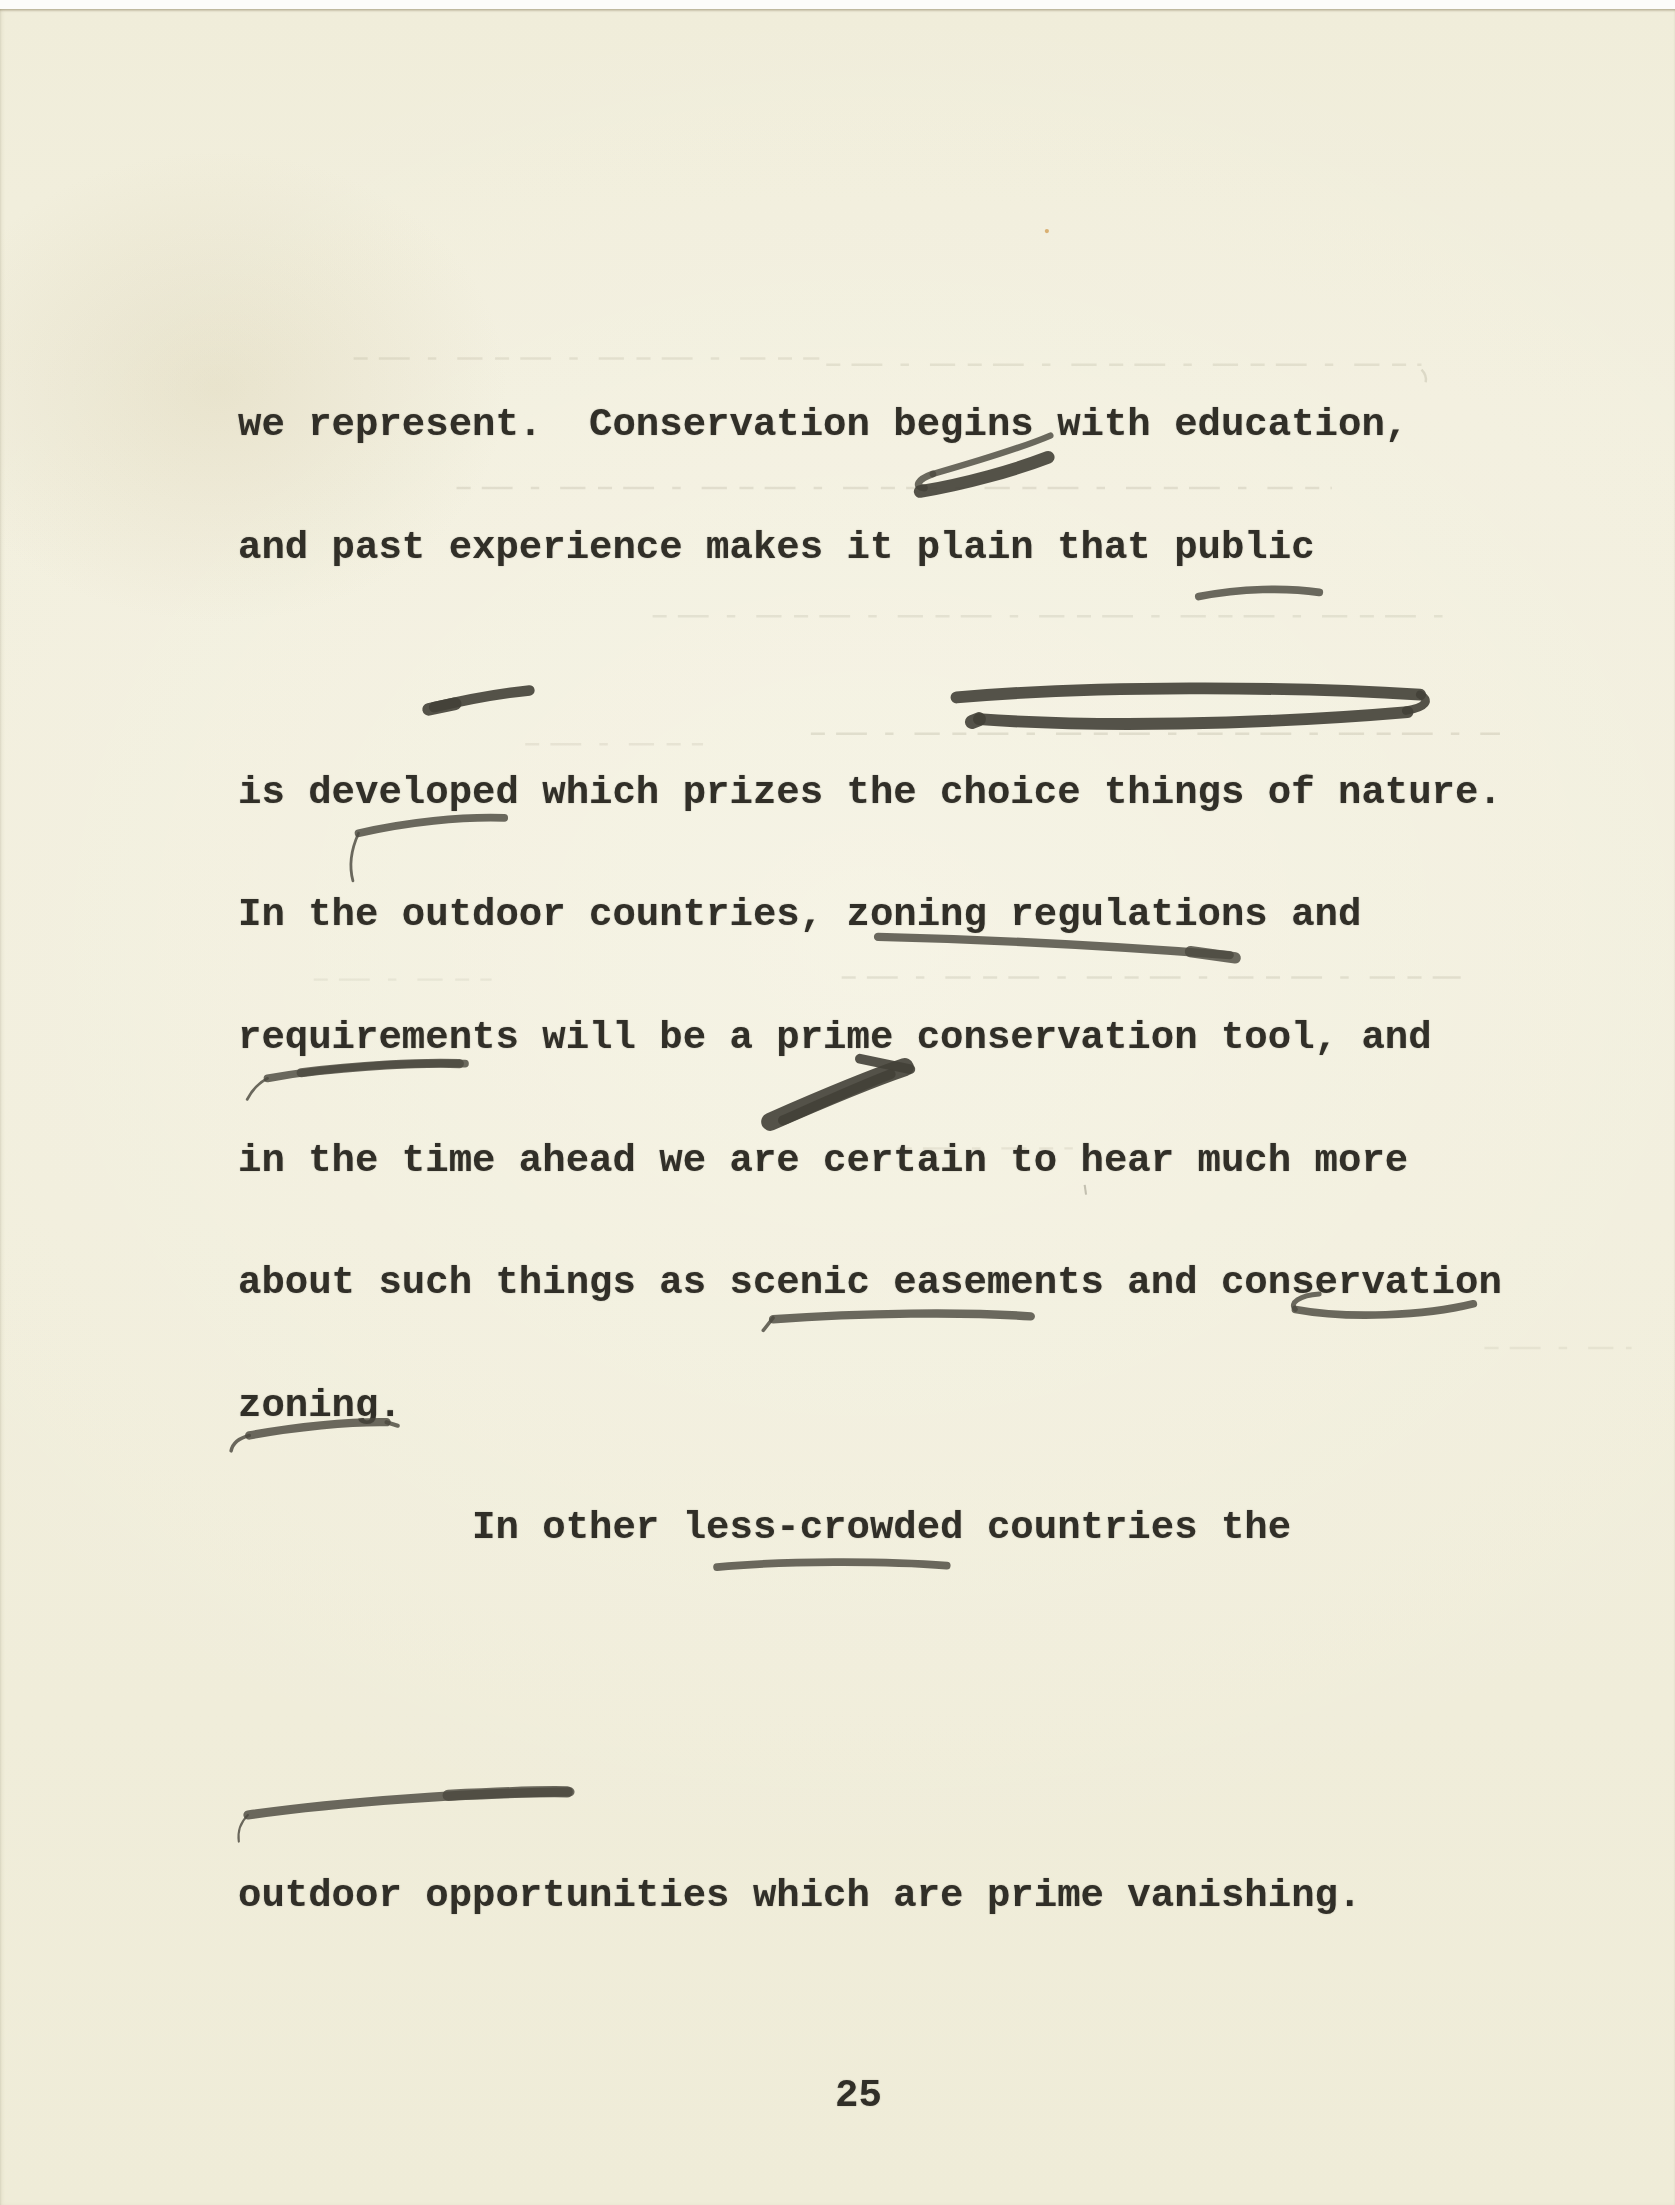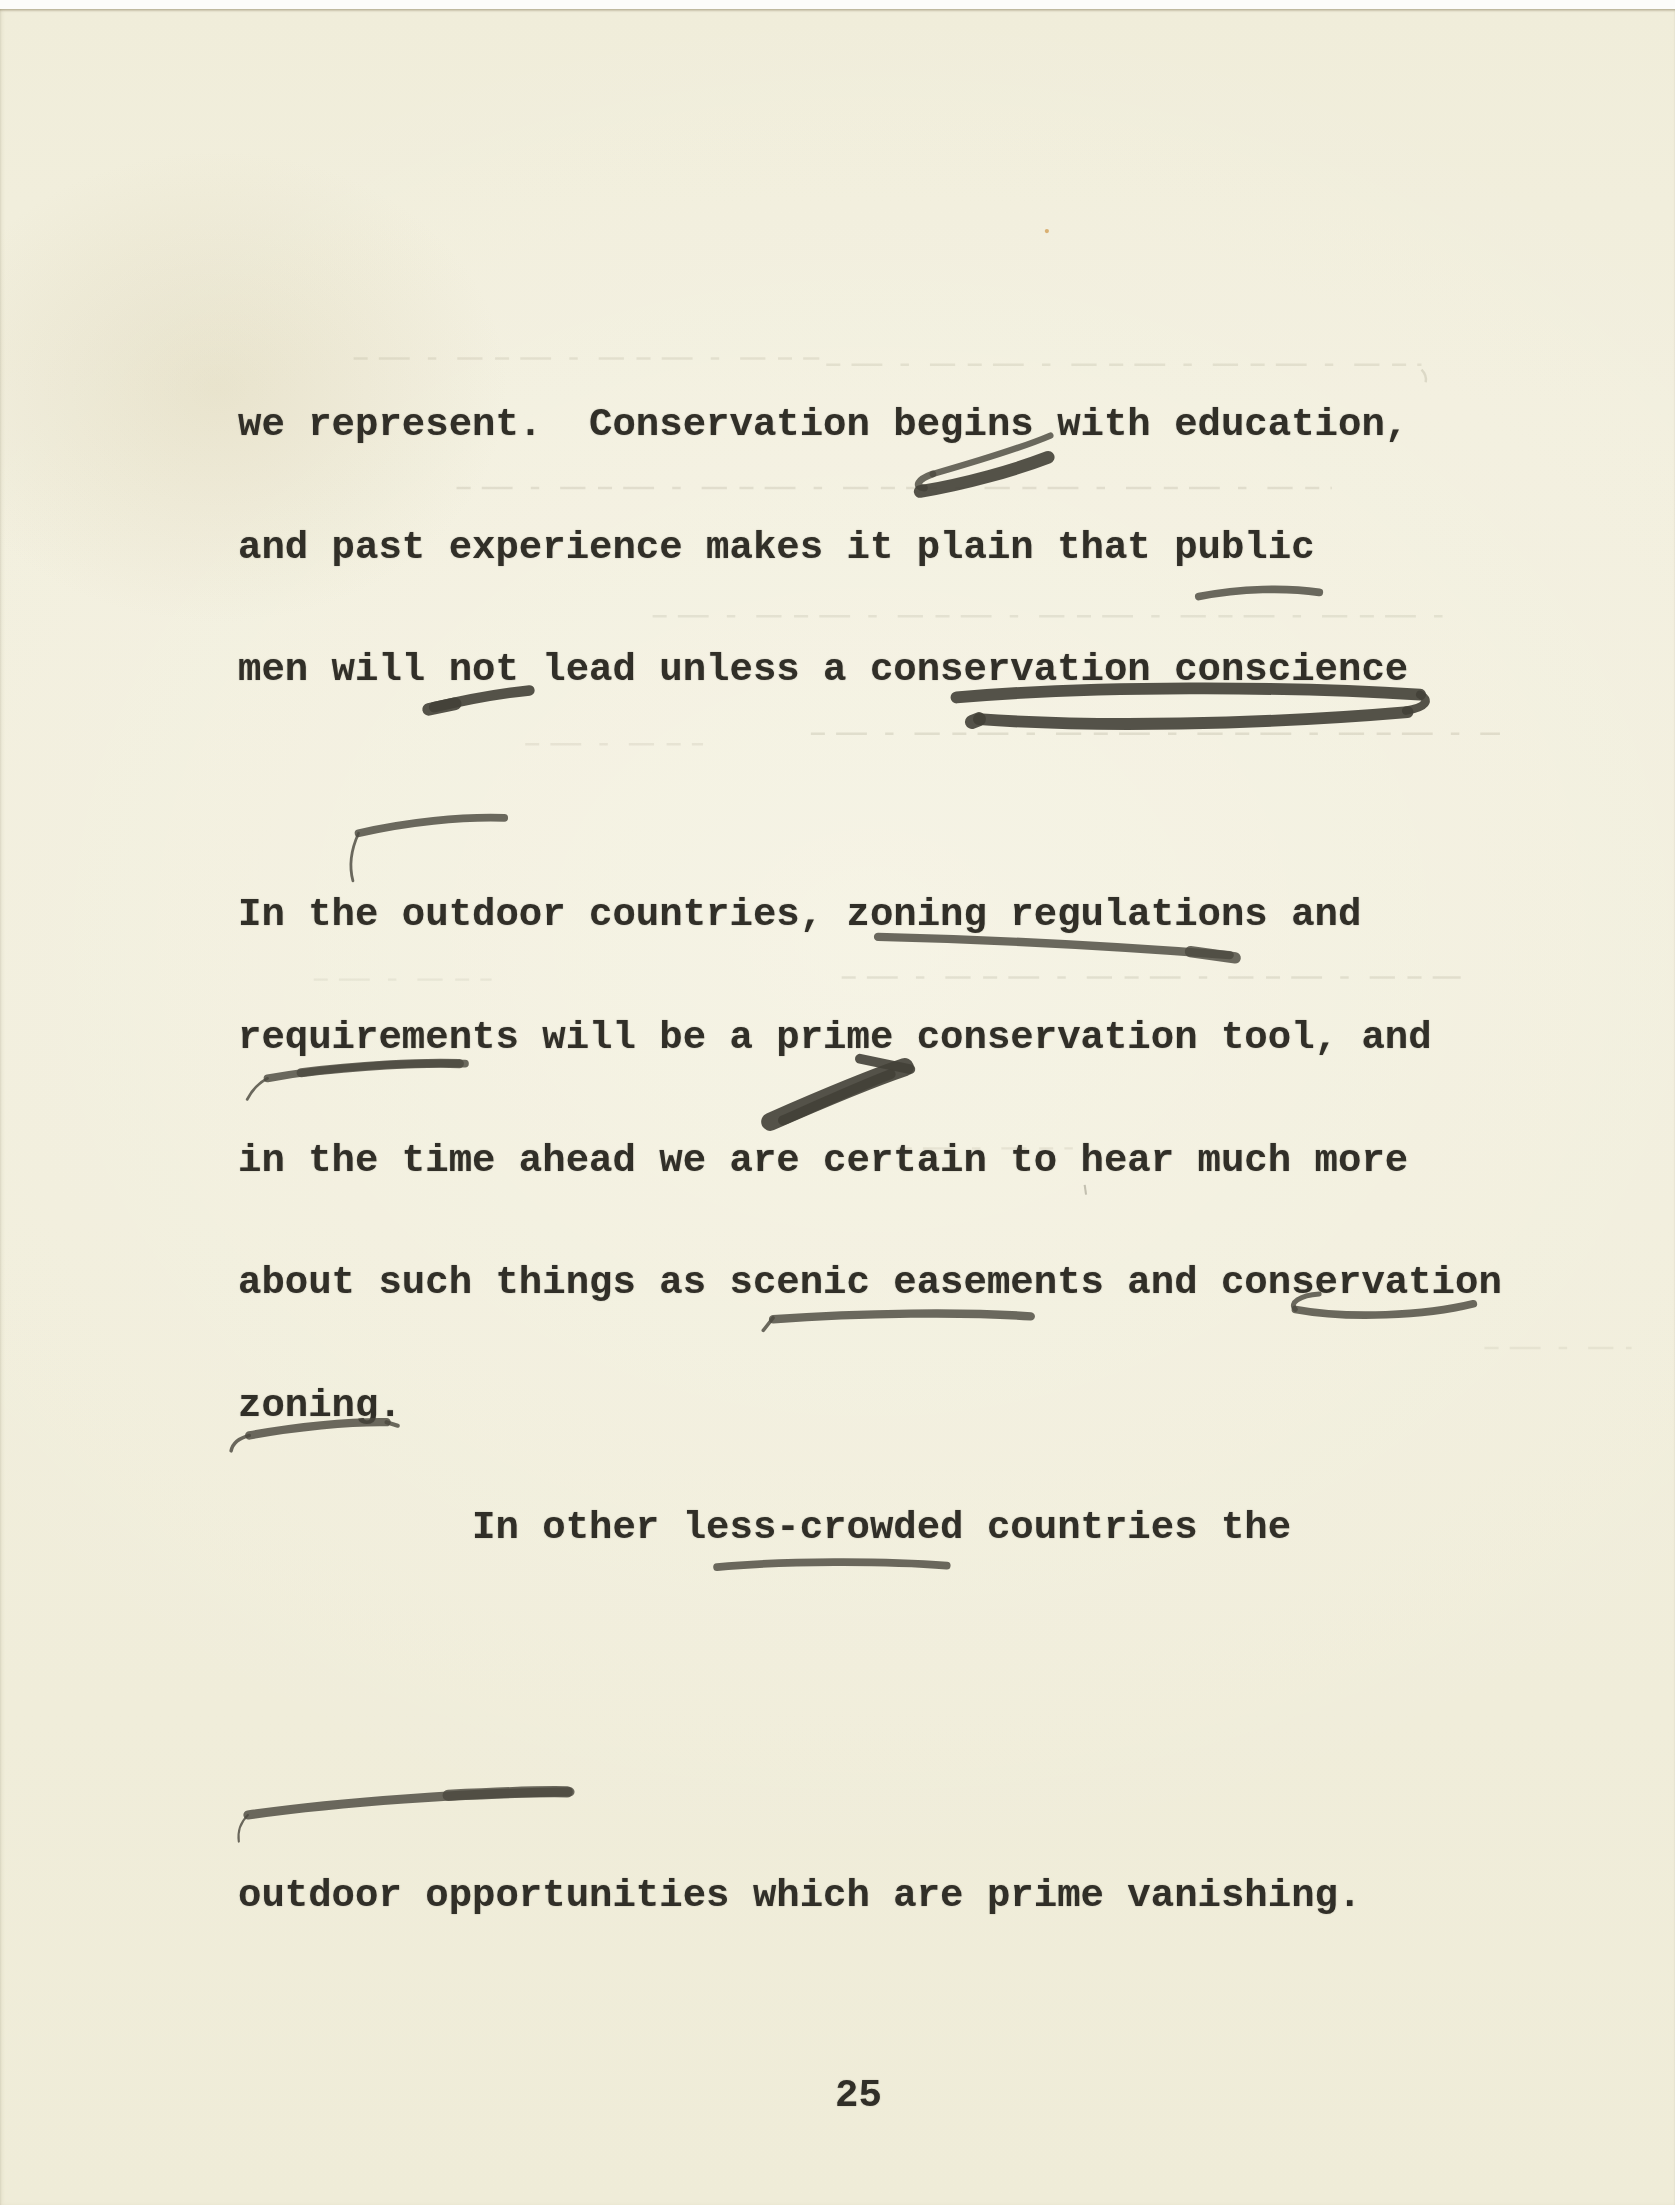--- a/index.html
+++ b/index.html
@@ -42,21 +42,21 @@
   .ghost{fill:none;stroke:#837e66;stroke-width:3.5;stroke-dasharray:20 16 44 26 12 30 36 18;}
 </style>
 </head>
 <body>
 
 <div class="canvas">
   <div class="paper"></div>
 
   <div class="tline" style="top:406px">we represent.  Conservation begins with education,</div>
   <div class="tline" style="top:529px">and past experience makes it plain that public</div>
-  <div class="tline" style="top:651px">men will not lead unless a conservation conscience</div>
+  <div class="tline" style="top:774px">is developed which prizes the choice things of nature.</div>
   <div class="tline" style="top:896px">In the outdoor countries, zoning regulations and</div>
   <div class="tline" style="top:1142px">in the time ahead we are certain to hear much more</div>
   <div class="tline" style="top:1019px">requirements will be a prime conservation tool, and</div>
   <div class="tline" style="top:1264px">about such things as scenic easements and conservation</div>
   <div class="tline" style="top:1387px">zoning.</div>
   <div class="tline" style="top:1509px">          In other less-crowded countries the</div>
   <div class="tline" style="top:1877px">outdoor opportunities which are prime vanishing.</div>
 
   <div class="pagenum">25</div>
 

